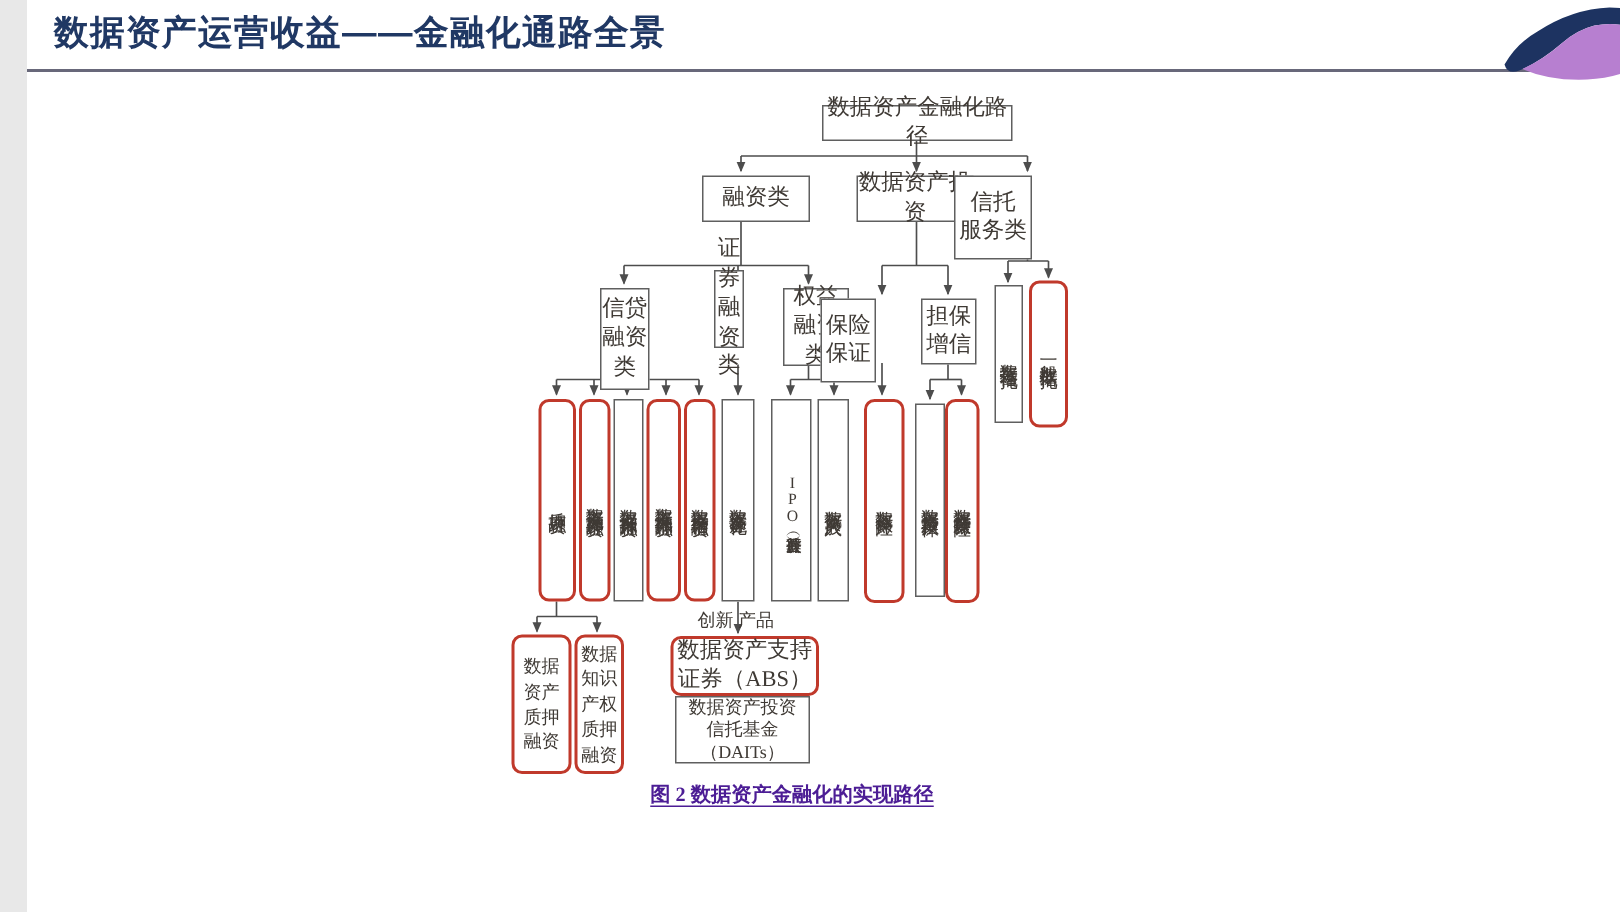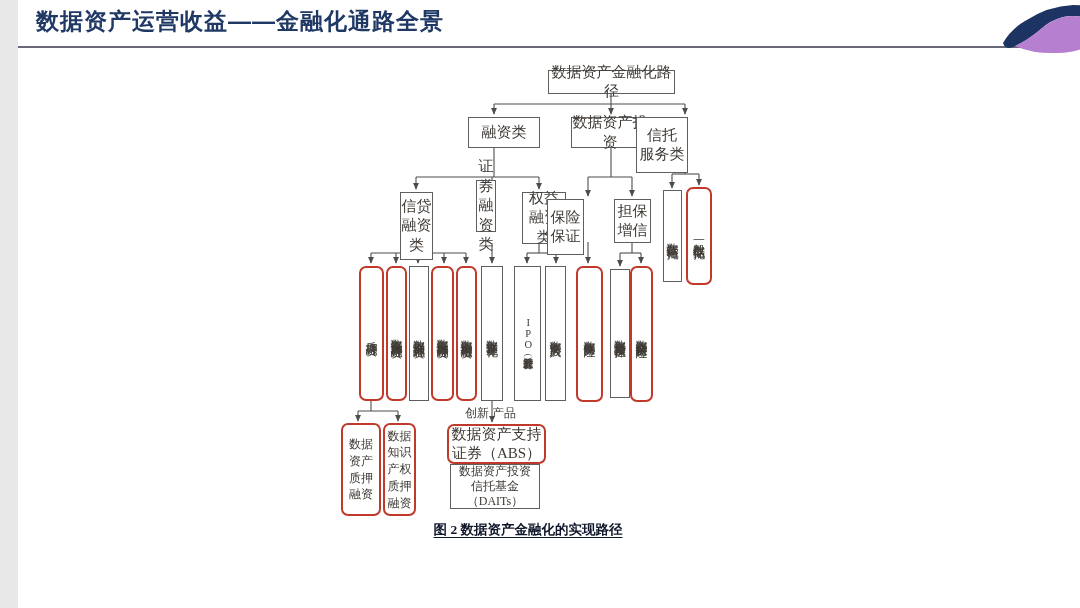--- a/index.html
+++ b/index.html
@@ -14,21 +14,21 @@
         display:flex;align-items:center;justify-content:center;z-index:3;}
   .node span{white-space:pre-line;text-align:center;line-height:1.3;font-size:15px;}
   .node.red{border:2px solid #c0392b;border-radius:7px;}
   .node.v span{writing-mode:vertical-rl;text-orientation:upright;letter-spacing:1px;line-height:1;
         font-size:12px;white-space:normal;}
   .node.v.tight span{font-size:10.5px;letter-spacing:0;}
   .node.small span{font-size:12px;line-height:1.4;}
   .node.daits span{font-size:12px;line-height:1.25;}
   .float-label{position:absolute;z-index:3;font-size:12px;color:#3f3a35;font-family:Liberation Serif, serif;}
   .figure-caption{position:absolute;left:370px;top:521px;width:280px;text-align:center;z-index:3;
-        font-size:13.5px;font-weight:700;text-decoration:underline;text-underline-offset:3px;color:#0f172a;}
+        font-size:13.5px;font-weight:700;text-decoration:underline;text-underline-offset:3px;color:#4c1d95;}
 </style>
 </head>
 <body>
 
 <div class="slide">
 
   <div class="slide-title">数据资产运营收益——金融化通路全景</div>
   <div class="header-rule"></div>
 
   <svg class="logo" viewBox="0 0 96 56" aria-hidden="true">

